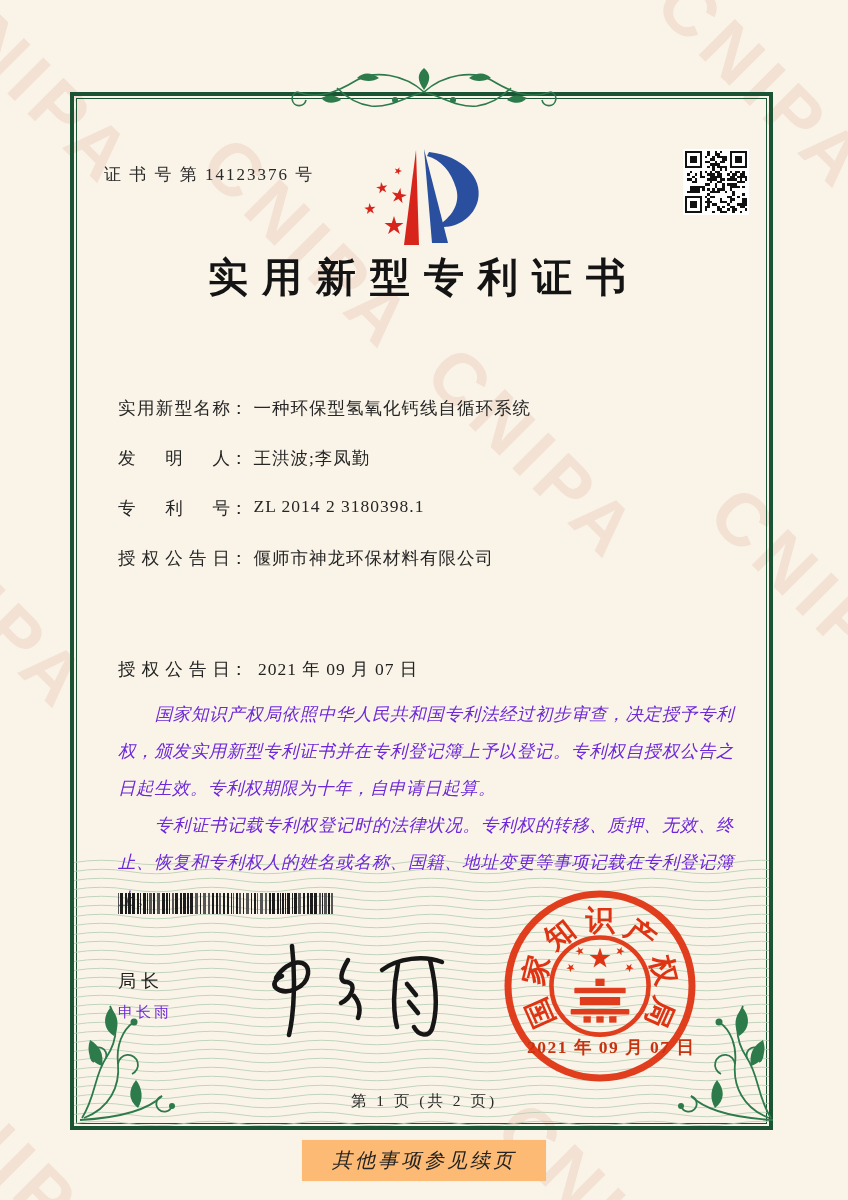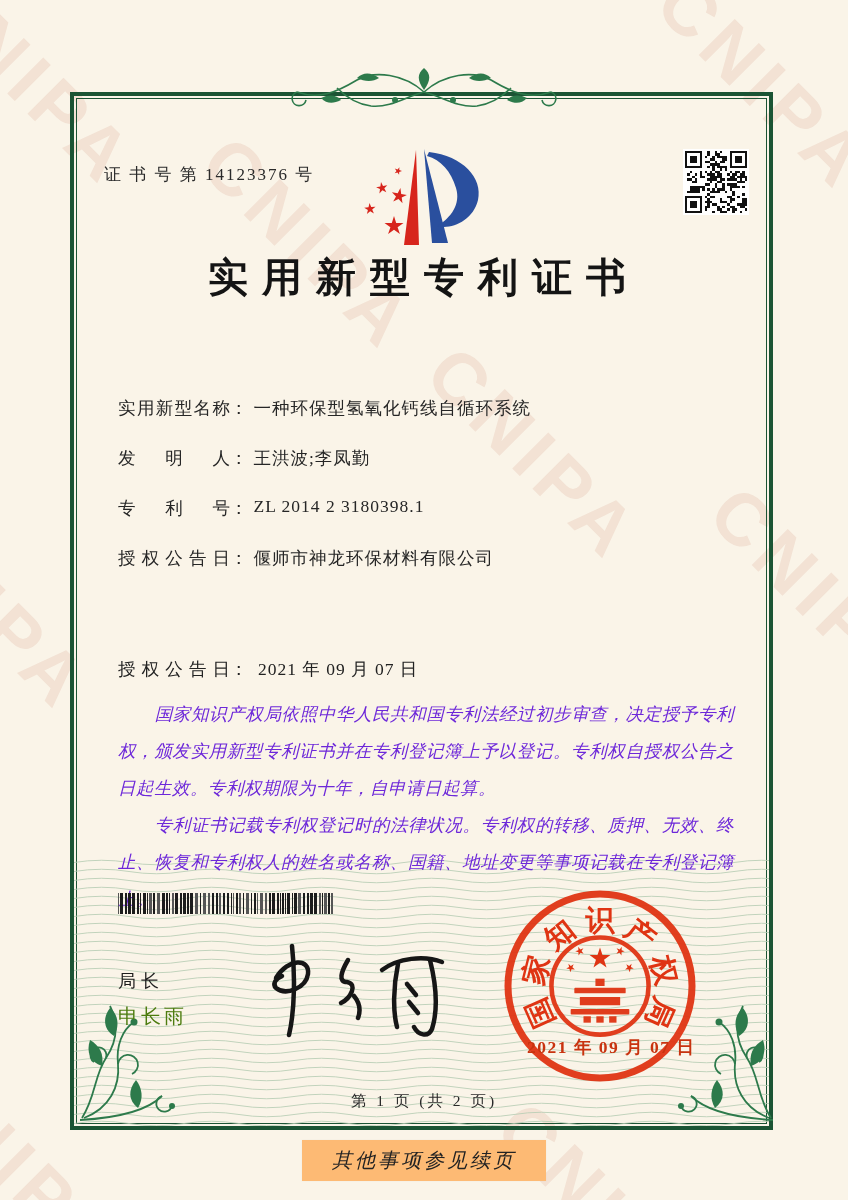--- a/index.html
+++ b/index.html
@@ -46,21 +46,21 @@
              text-align:justify;letter-spacing:0.5px;}
   .body-text p{margin:0;text-indent:2.1em;}
 
   
   .barcode{position:absolute;left:118px;top:893px;width:220px;height:21px;z-index:3;display:flex;align-items:stretch;}
   .bar{height:100%;}
 
   
   .sig-title{position:absolute;left:118px;top:969px;font-size:18px;letter-spacing:5px;color:#1d1d1d;z-index:3;
              font-family:"Liberation Sans","DejaVu Sans",sans-serif;}
-  .sig-name{position:absolute;left:118px;top:1003px;font-size:20px;letter-spacing:3px;color:#4d7c0f;z-index:3;
+  .sig-name{position:absolute;left:118px;top:1003px;font-size:15px;letter-spacing:3px;color:#6d28d9;z-index:3;
             font-family:"Liberation Sans","DejaVu Sans",sans-serif;}
   .sig-script{position:absolute;left:246px;top:938px;z-index:3;}
 
   
   .seal{position:absolute;left:500px;top:886px;width:200px;height:200px;z-index:4;}
   .seal svg.ring{position:absolute;left:0;top:0;}
   .seal-char{position:absolute;left:50%;top:50%;width:32px;height:32px;margin:-16px 0 0 -16px;
              text-align:center;font-size:29px;font-weight:bold;color:#df3413;line-height:32px;}
   .seal-emblem{position:absolute;left:45px;top:45px;}
   .seal-date{position:absolute;left:527px;top:1035px;z-index:5;font-size:17.5px;font-weight:bold;

